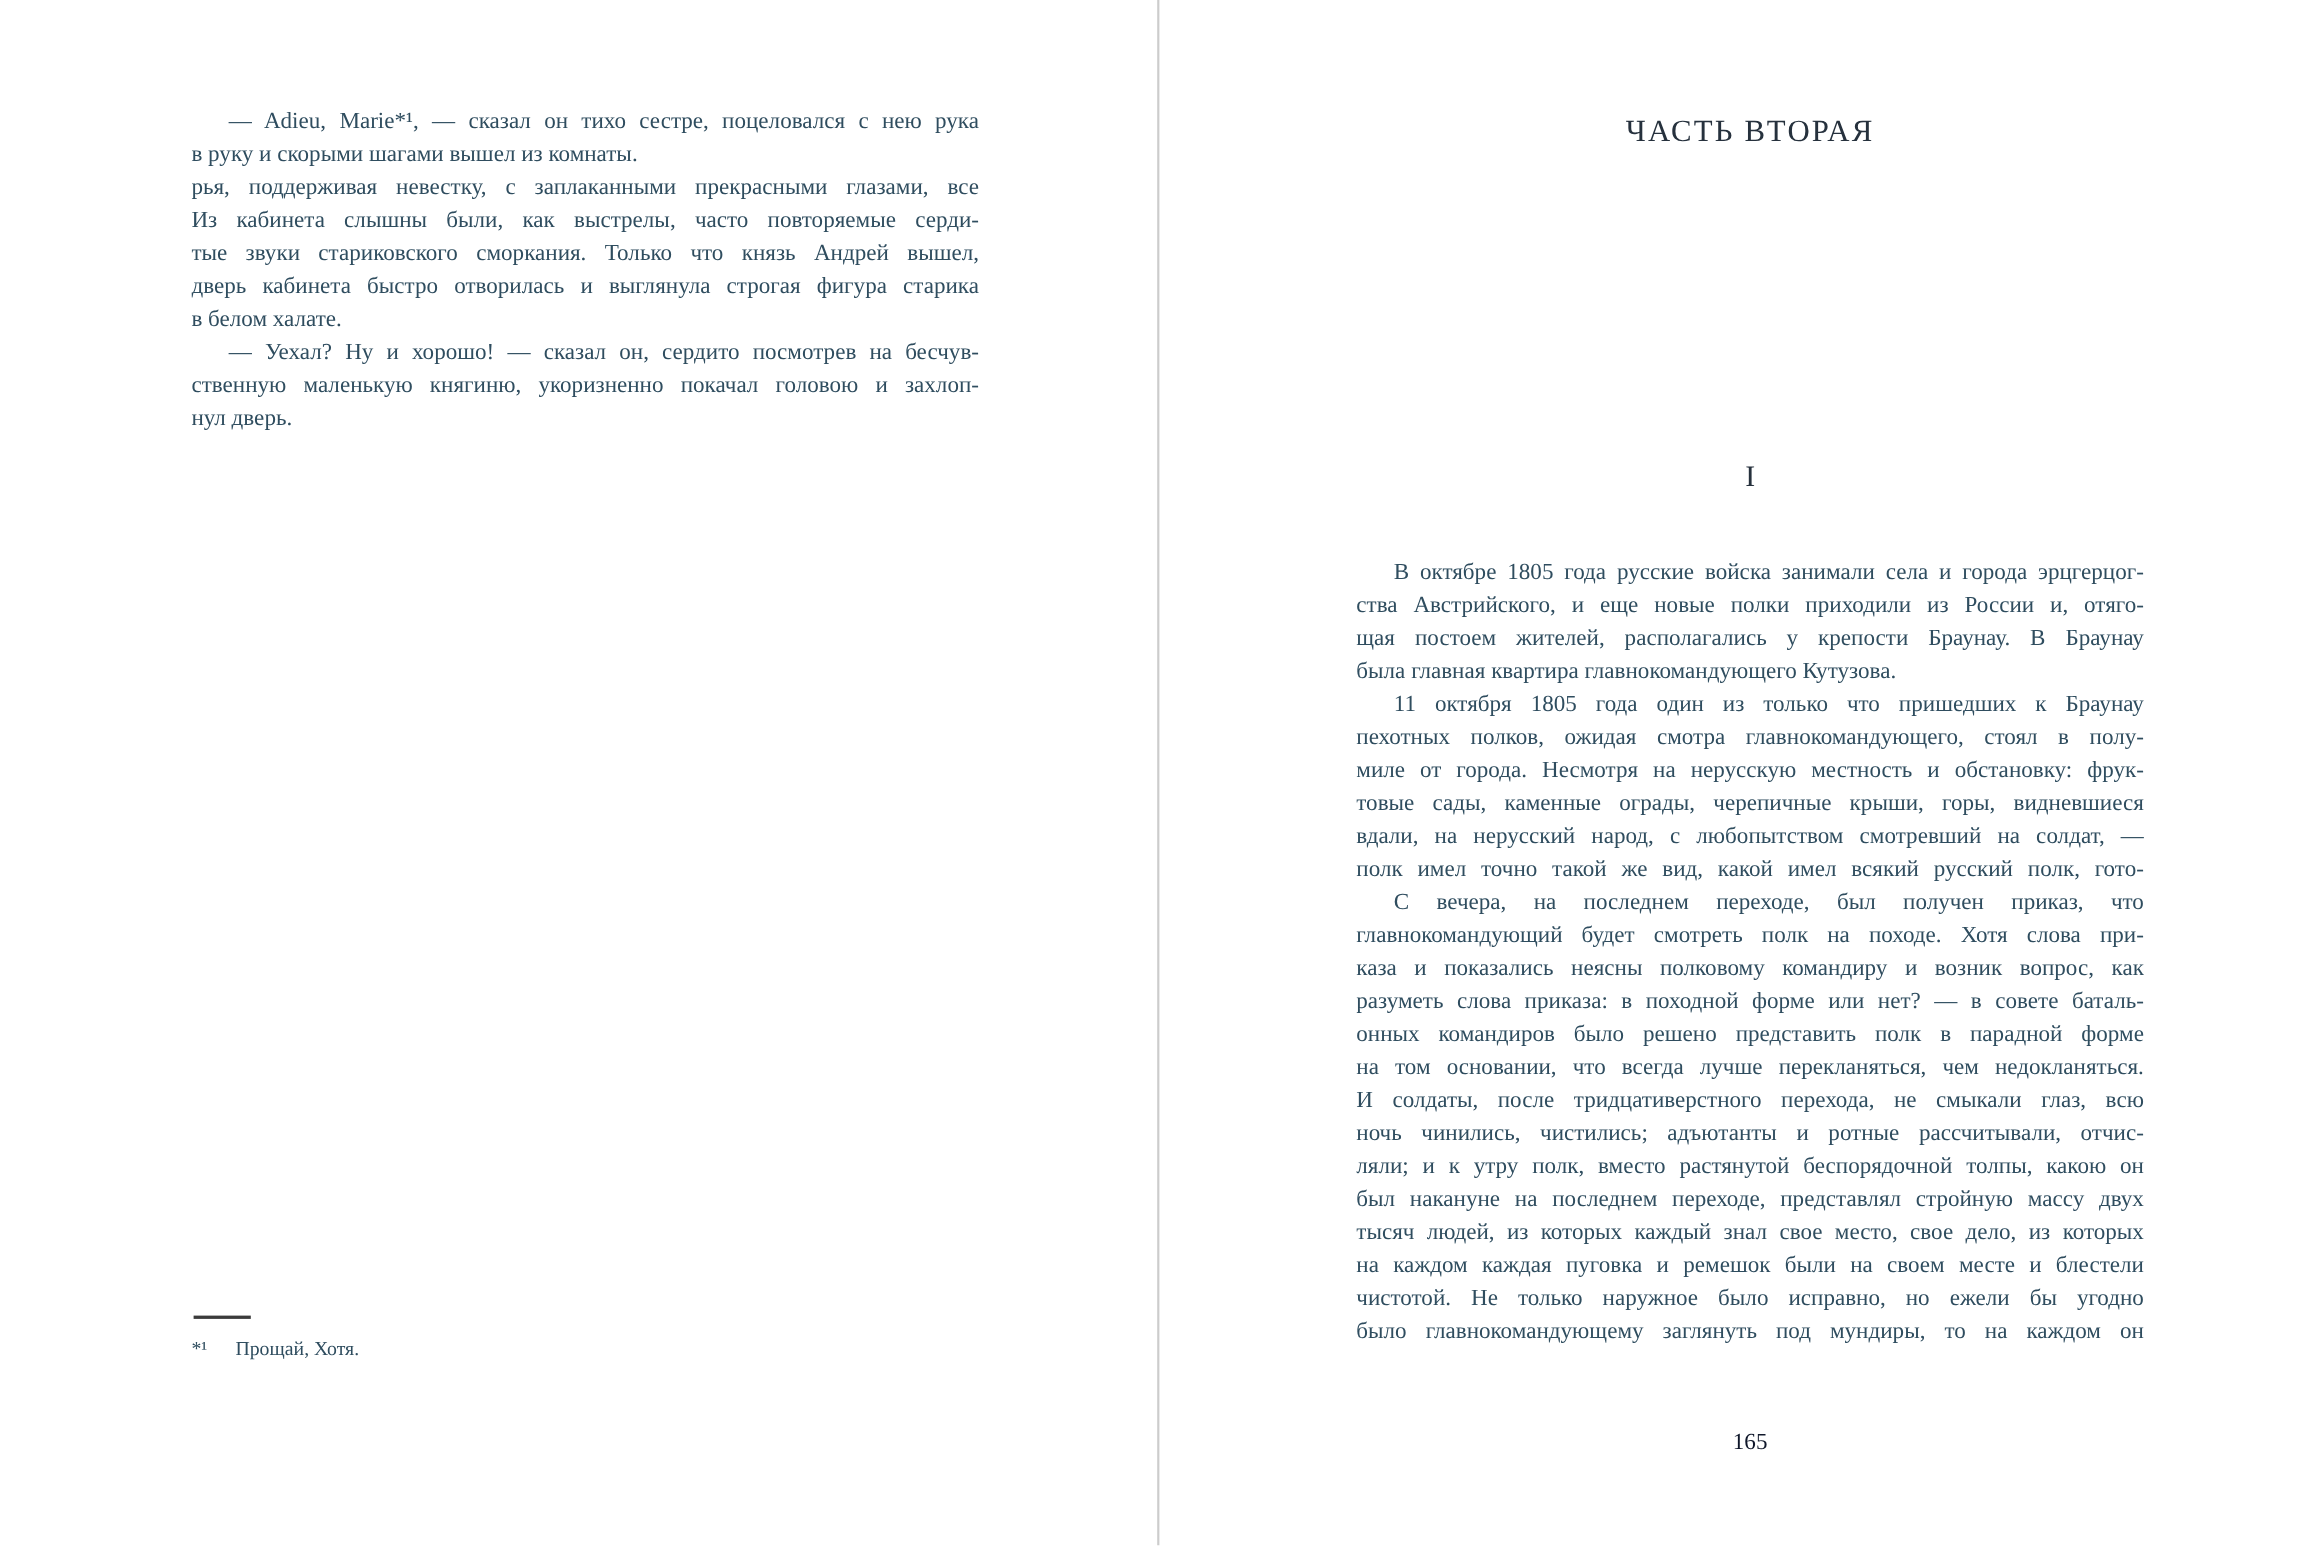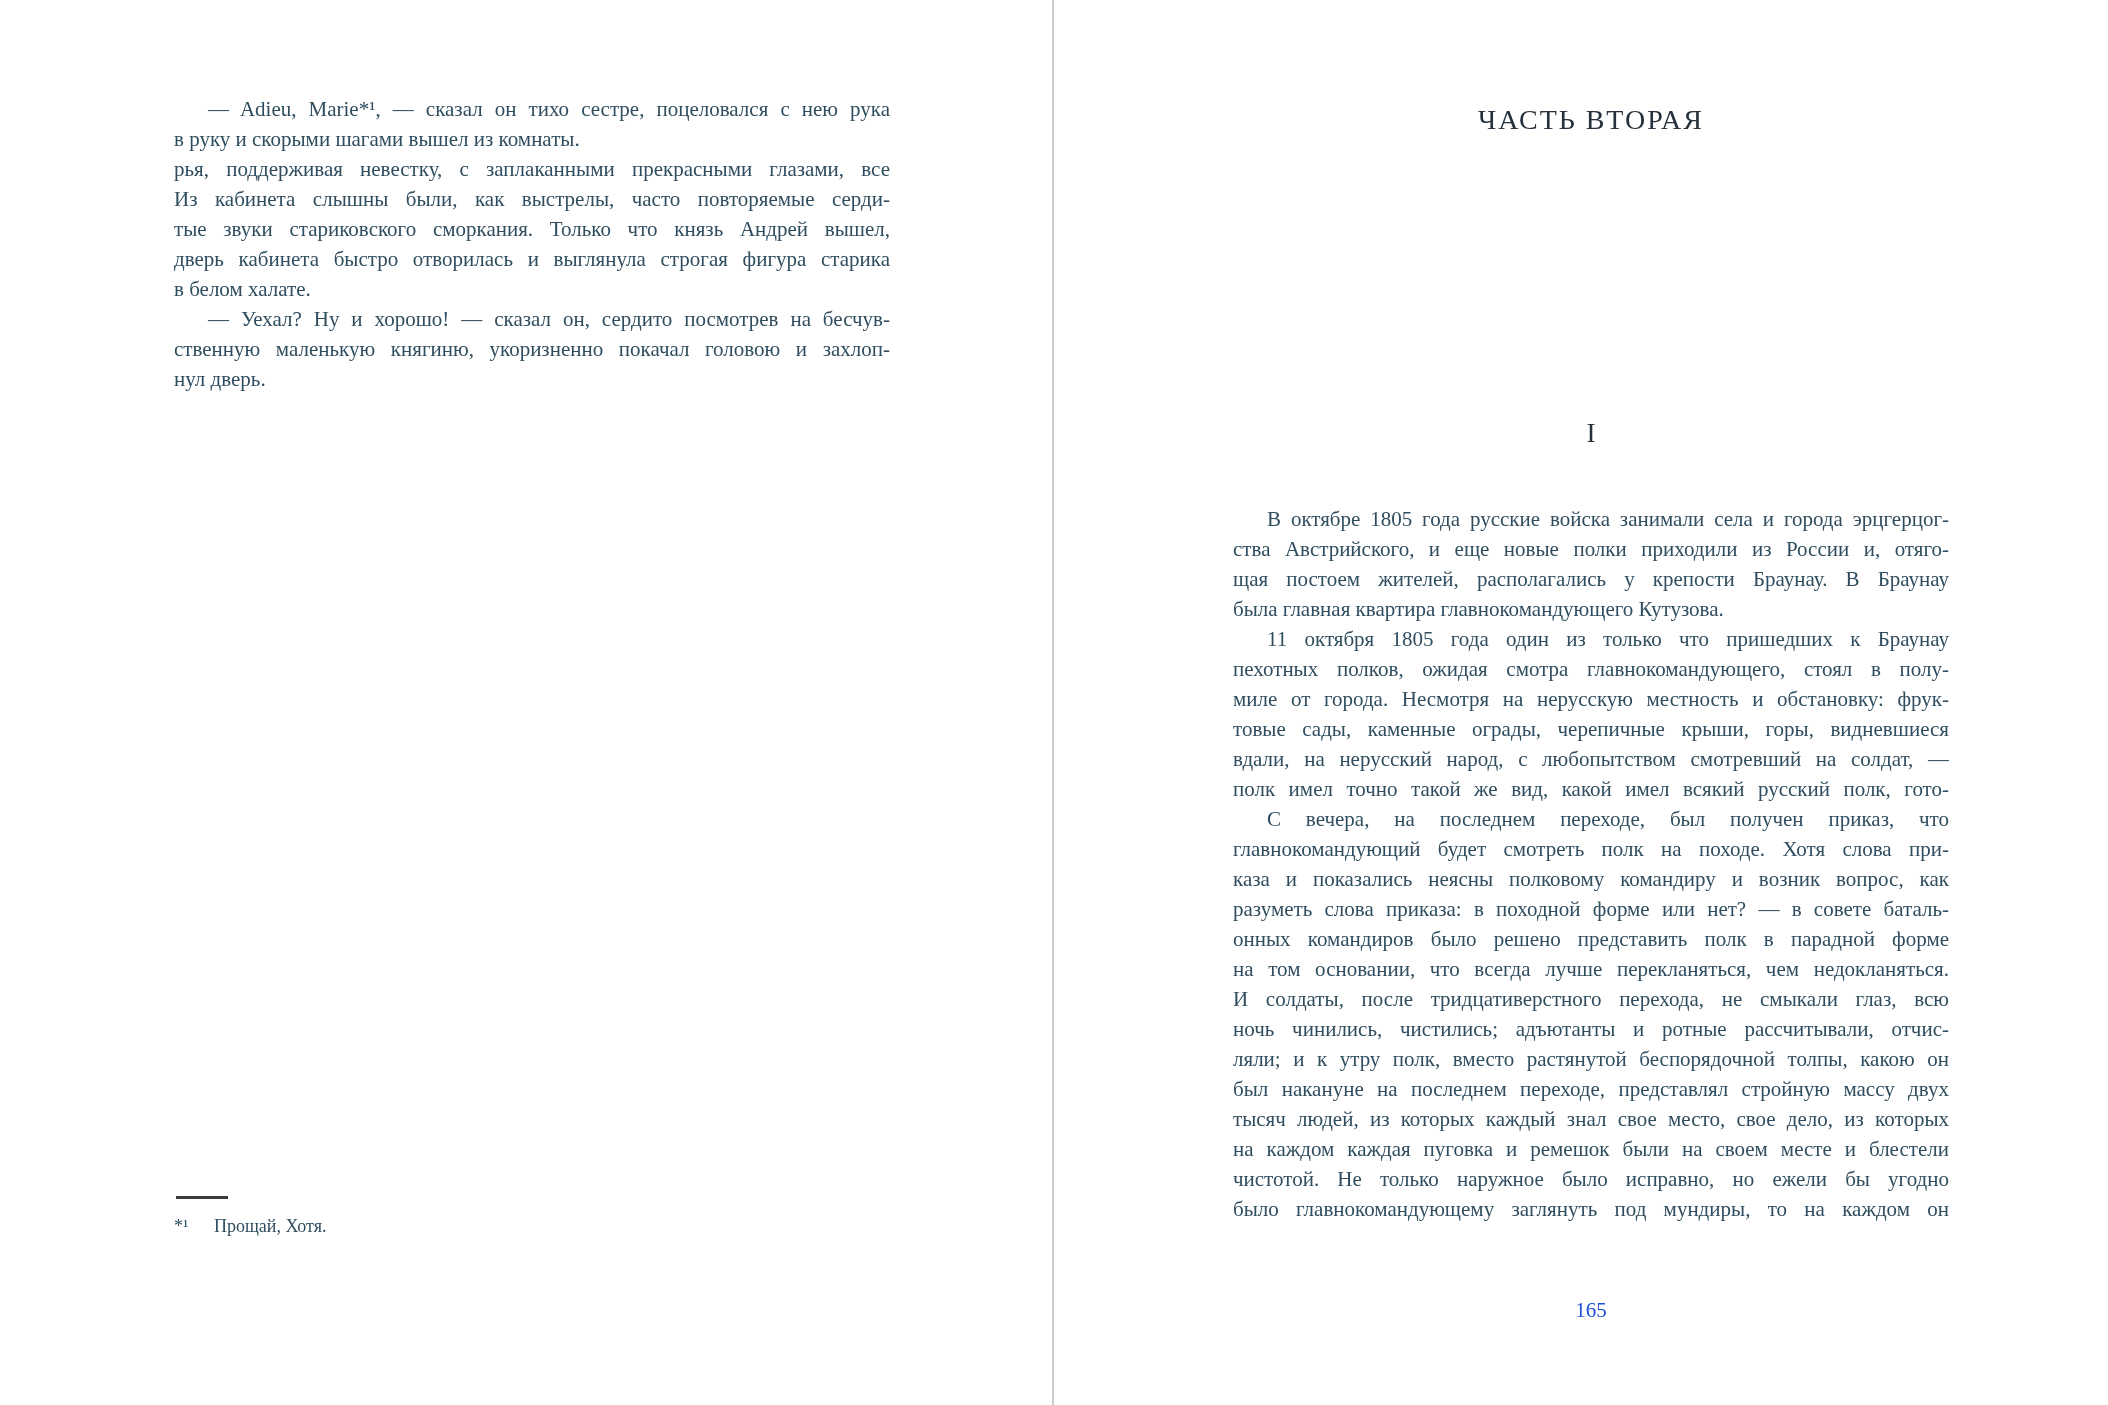--- a/index.html
+++ b/index.html
@@ -55,21 +55,21 @@
     font-size: 27px;
     line-height: 30px;
     text-align: center;
     color: #26313d;
   }
   .page-number {
     position: absolute;
     left: 179px; top: 1282px; width: 716px;
     font-size: 21px;
     text-align: center;
-    color: #1d4ed8;
+    color: #0f172a;
   }
 
   .footnote { position: absolute; left: 158px; top: 1196px; width: 716px; }
   .footnote-rule {
     width: 52px; height: 3px;
     background: #3b3b3b;
     margin: 0 0 15px 2px;
   }
   .footnote-line { font-size: 18px; line-height: 24px; }
   .fn-marker { display: inline-block; width: 40px; }

